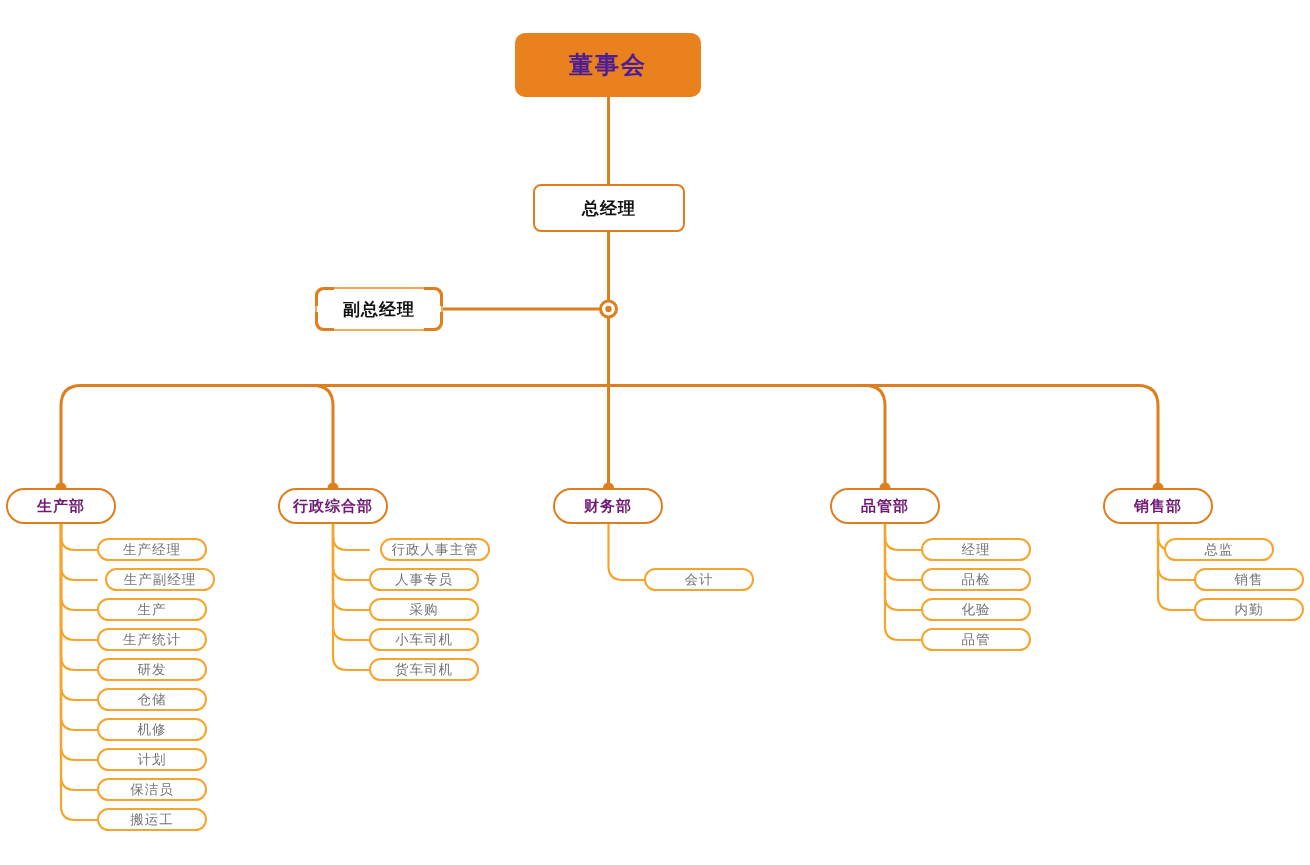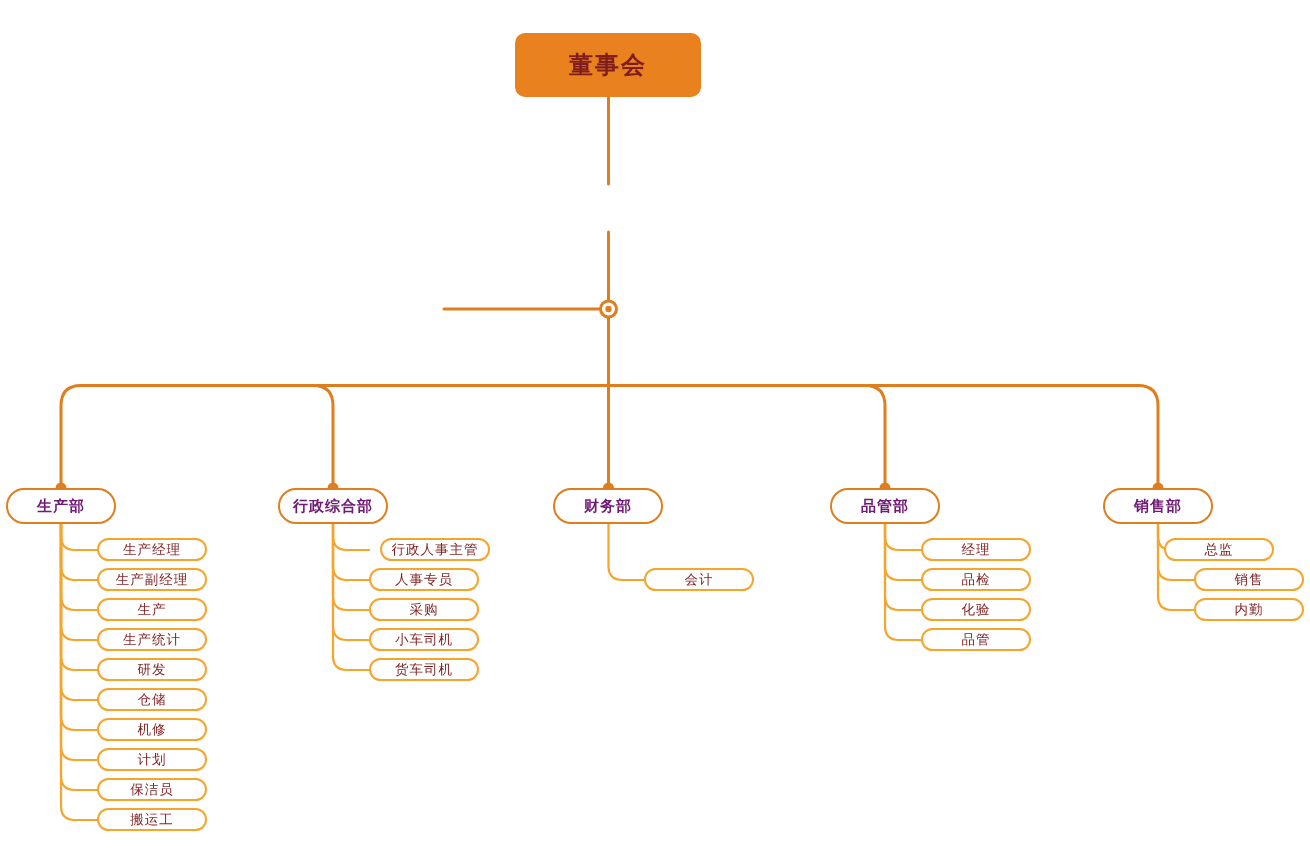--- a/index.html
+++ b/index.html
@@ -8,42 +8,42 @@
     width:1310px;height:865px;
     background:#ffffff;
     font-family:"Liberation Sans","DejaVu Sans",sans-serif;
     overflow:hidden;
   }
   #wires{position:absolute;left:0;top:0;z-index:0;}
   .node{position:absolute;z-index:1;display:flex;align-items:center;justify-content:center;box-sizing:border-box;background:#ffffff;}
   .root-box{
     left:515px;top:33px;width:186px;height:64px;
     background:#E8811E;border-radius:10px;
-    color:#7f1d1d;font-size:24px;font-weight:bold;letter-spacing:2px;
+    color:#4c1d95;font-size:24px;font-weight:bold;letter-spacing:2px;
   }
   .mgr-box{
     border:2.5px solid #DF7E1E;border-radius:8px;
     color:#111111;font-size:17px;font-weight:bold;letter-spacing:1px;
   }
   .gm{left:533px;top:184px;width:152px;height:48px;}
   .dgm{left:315px;top:287px;width:128px;height:44px;border:2px solid #F2AA55;}
   .corner{position:absolute;width:16px;height:16px;border:0 solid #DF7E1E;z-index:2;}
   .corner.tl{left:-2px;top:-2px;border-top-width:3px;border-left-width:3px;border-top-left-radius:9px;}
   .corner.tr{right:-2px;top:-2px;border-top-width:3px;border-right-width:3px;border-top-right-radius:9px;}
   .corner.bl{left:-2px;bottom:-2px;border-bottom-width:3px;border-left-width:3px;border-bottom-left-radius:9px;}
   .corner.br{right:-2px;bottom:-2px;border-bottom-width:3px;border-right-width:3px;border-bottom-right-radius:9px;}
   .dept{
     top:488px;width:110px;height:36px;
     border:2.5px solid #DF7E1E;border-radius:18px;
     color:#701a75;font-size:15px;font-weight:bold;letter-spacing:1px;
   }
   .pill{
     width:110px;height:23px;
     border:2px solid #F5A42C;border-radius:12px;
-    color:#7f1d1d;font-size:13.5px;letter-spacing:1px;
+    color:#737373;font-size:13.5px;letter-spacing:1px;
   }
 </style>
 </head>
 <body>
 
 <div id="canvas">
 
   <svg id="wires" width="1310" height="865" viewBox="0 0 1310 865">
 
     <g stroke="#DF7E1E" stroke-width="3" fill="none" stroke-linecap="round">
@@ -90,29 +90,37 @@
       <path d="M885 523 V566 Q885 580 899 580 H921"></path>
       <path d="M885 523 V596 Q885 610 899 610 H921"></path>
       <path d="M885 523 V626 Q885 640 899 640 H921"></path>
       <path d="M1158 523 V536 Q1158 550 1172 550 H1194"></path>
       <path d="M1158 523 V566 Q1158 580 1172 580 H1194"></path>
       <path d="M1158 523 V596 Q1158 610 1172 610 H1194"></path>
     </g>
   </svg>
 
   <div class="node root-box">董事会</div>
+  <div class="node mgr-box gm">总经理</div>
+  <div class="node mgr-box dgm">
+    <i class="corner tl"></i>
+    <i class="corner tr"></i>
+    <i class="corner bl"></i>
+    <i class="corner br"></i>
+    <span>副总经理</span>
+  </div>
 
   <div class="node dept" style="left:6px;">生产部</div>
   <div class="node dept" style="left:278px;">行政综合部</div>
   <div class="node dept" style="left:553px;">财务部</div>
   <div class="node dept" style="left:830px;">品管部</div>
   <div class="node dept" style="left:1103px;">销售部</div>
 
   <div class="node pill" style="left:97px;top:538px">生产经理</div>
-  <div class="node pill" style="left:97px;top:568px">生产副经理</div>
+  <div class="node pill" style="left:105px;top:568px">生产副经理</div>
   <div class="node pill" style="left:97px;top:598px">生产</div>
   <div class="node pill" style="left:97px;top:628px">生产统计</div>
   <div class="node pill" style="left:97px;top:658px">研发</div>
   <div class="node pill" style="left:97px;top:688px">仓储</div>
   <div class="node pill" style="left:97px;top:718px">机修</div>
   <div class="node pill" style="left:97px;top:748px">计划</div>
   <div class="node pill" style="left:97px;top:778px">保洁员</div>
   <div class="node pill" style="left:97px;top:808px">搬运工</div>
 
   <div class="node pill" style="left:380px;top:538px">行政人事主管</div>

